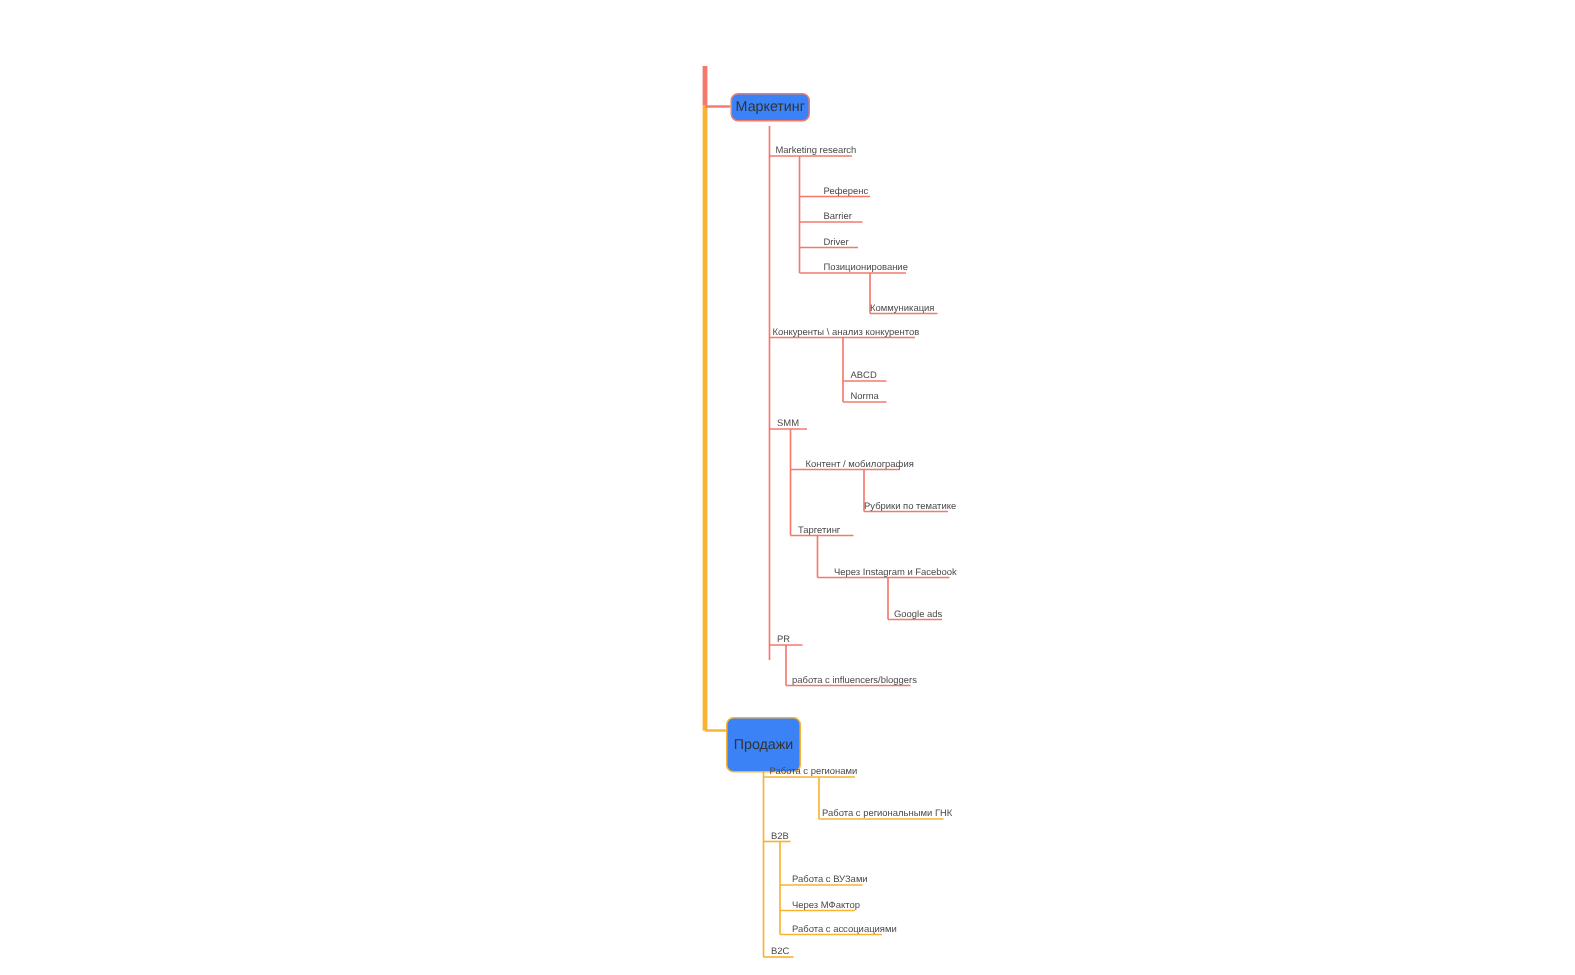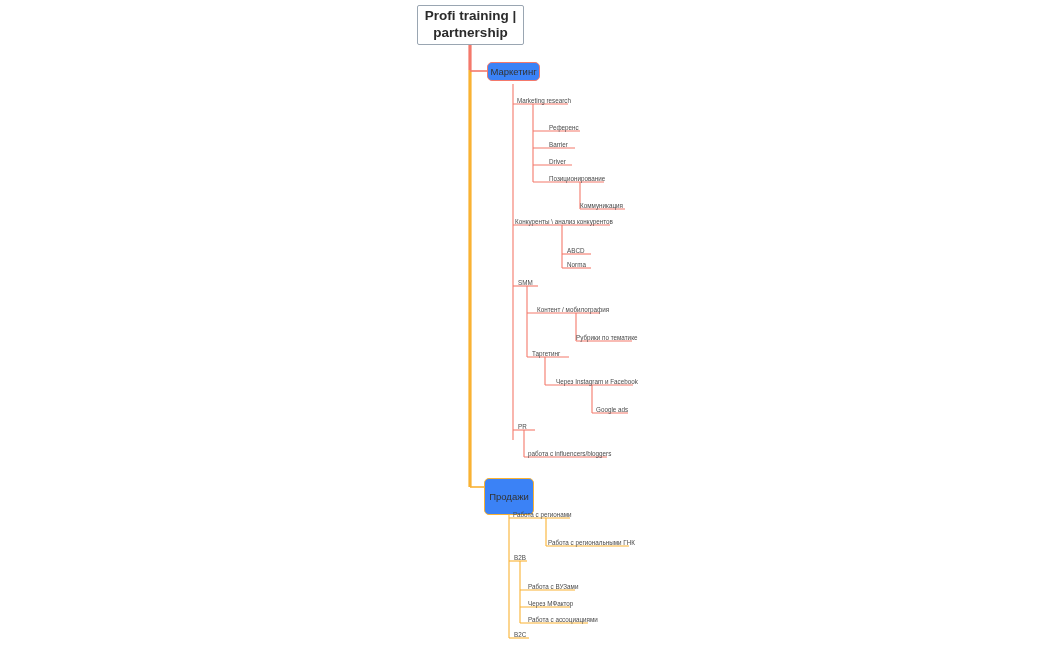--- a/index.html
+++ b/index.html
@@ -105,26 +105,20 @@
       <path d="M509,561 L527,561" stroke="#f9b233" stroke-width="1.1"></path>
       <path d="M520,561 L520,623" stroke="#f9b233" stroke-width="1.1"></path>
       <path d="M520,590 L575,590" stroke="#f9b233" stroke-width="1.1"></path>
       <path d="M520,607 L570,607" stroke="#f9b233" stroke-width="1.1"></path>
       <path d="M520,623 L588,623" stroke="#f9b233" stroke-width="1.1"></path>
 
       <path d="M509,638 L529,638" stroke="#f9b233" stroke-width="1.1"></path>
     </g>
   </svg>
 
-  <div class="root-node" style="left:417px;top:5px;width:107px;height:40px;">
-    <div>
-      <div>Profi training |</div>
-      <div>partnership</div>
-    </div>
-  </div>
 
   <div class="branch-node mk" style="left:487px;top:62px;width:53px;height:19px;">
     <span>Маркетинг</span>
   </div>
 
   <div class="branch-node sl" style="left:484px;top:478px;width:50px;height:37px;">
     <span>Продажи</span>
   </div>
 
   <div class="leaf" style="left:517px;top:98px;">Marketing research</div>

